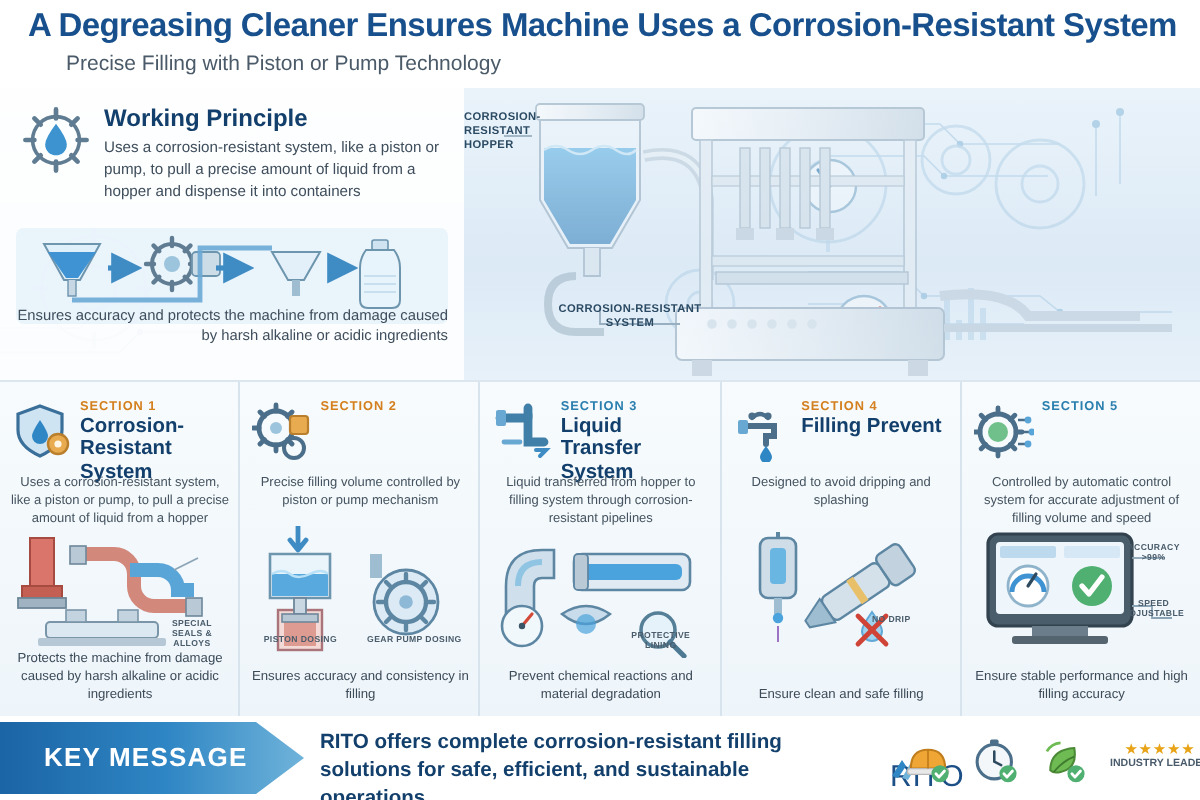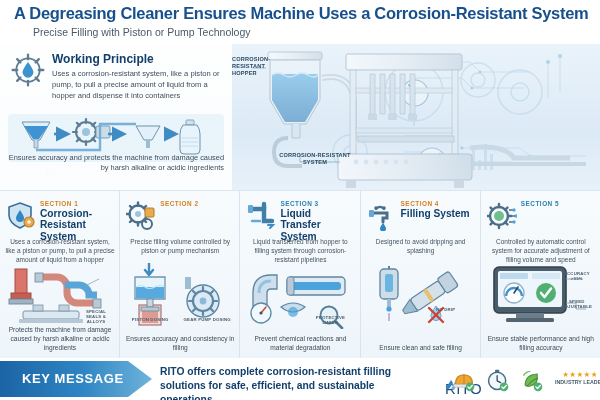--- a/index.html
+++ b/index.html
@@ -407,21 +407,21 @@
     <div class="sec">
       <svg class="sec-ico" viewBox="0 0 30 30">
         <path d="M5 12 H20 v5 h-4 v4" fill="none" stroke="#4b6f8a" stroke-width="3" stroke-linecap="round"></path>
         <rect x="2" y="9" width="5" height="7" rx="1" fill="#6aa8d4"></rect>
         <path d="M9 8 q4 -4 8 0" fill="none" stroke="#4b6f8a" stroke-width="2.2" stroke-linecap="round"></path>
         <circle cx="9" cy="7" r="1.8" fill="#4b6f8a"></circle>
           <circle cx="17" cy="7" r="1.8" fill="#4b6f8a"></circle>
         <path d="M16 22 q3 4 3 5.5 a3 3 0 0 1 -6 0 Q13 26 16 22 Z" fill="#2f86c4"></path>
       </svg>
       <div class="sec-tag" style="color:#d4801f">SECTION 4</div>
-      <div class="sec-title">Filling System</div>
+      <div class="sec-title">Filling Prevent</div>
       <div class="sec-desc">Designed to avoid dripping and splashing</div>
       <div class="sec-art">
         <svg viewBox="0 0 110 66" width="110" height="66">
 
           <g>
             <rect x="14" y="6" width="18" height="30" rx="4" fill="#cfdde8" stroke="#5d86a3" stroke-width="1.3"></rect>
             <rect x="19" y="11" width="8" height="18" rx="2" fill="#6ab6e3"></rect>
             <rect x="21" y="36" width="4" height="8" fill="#9fbdd0"></rect>
             <circle cx="23" cy="46" r="2.6" fill="#4aa3dc"></circle>
             <path d="M23 3 V6" stroke="#5d86a3" stroke-width="2"></path>

